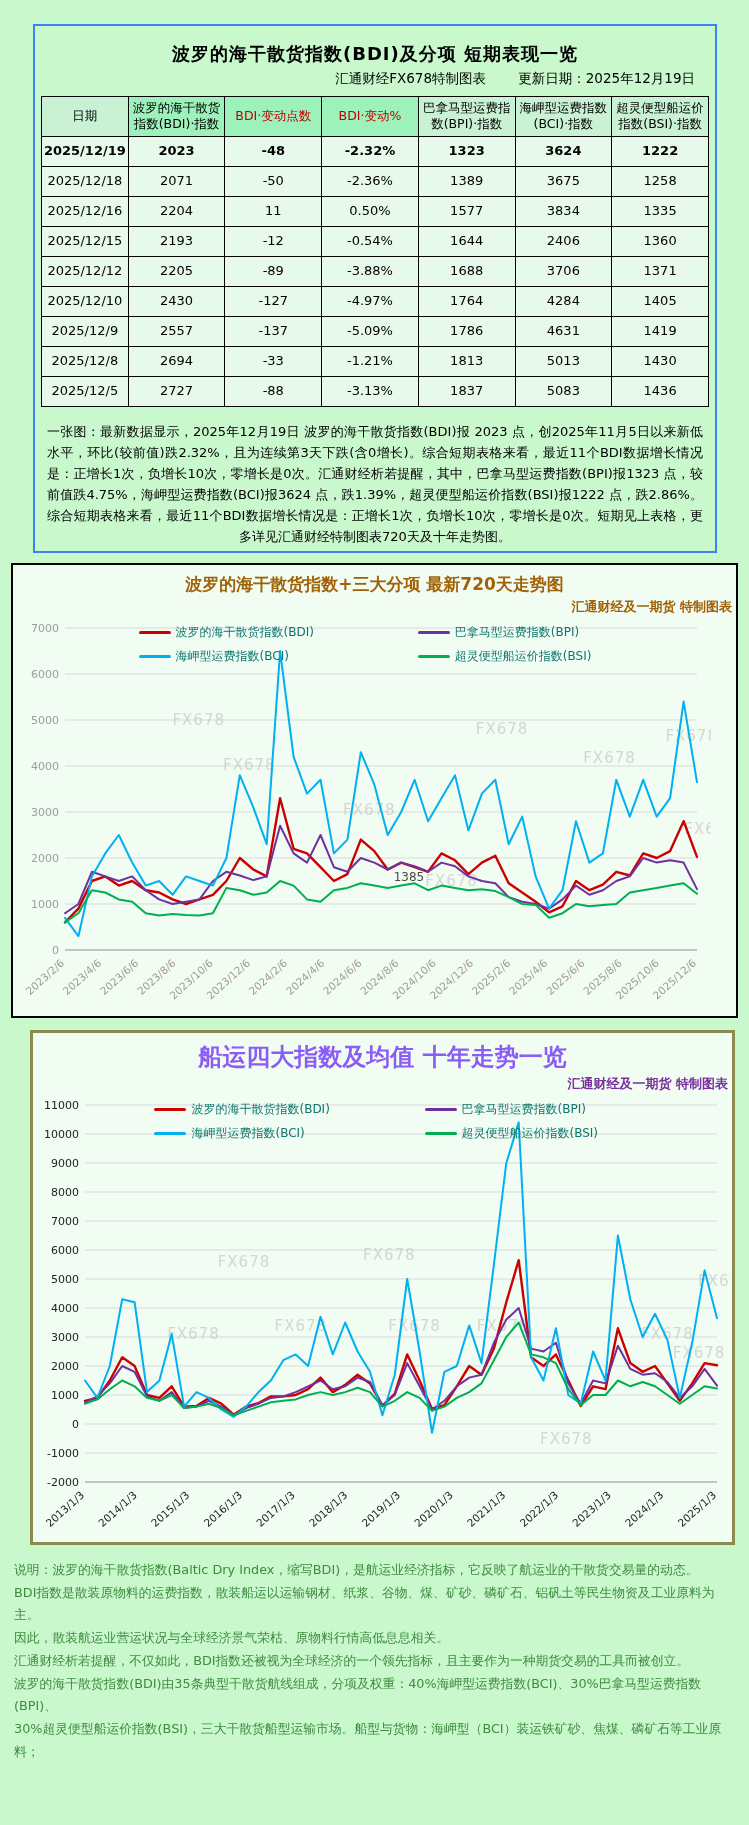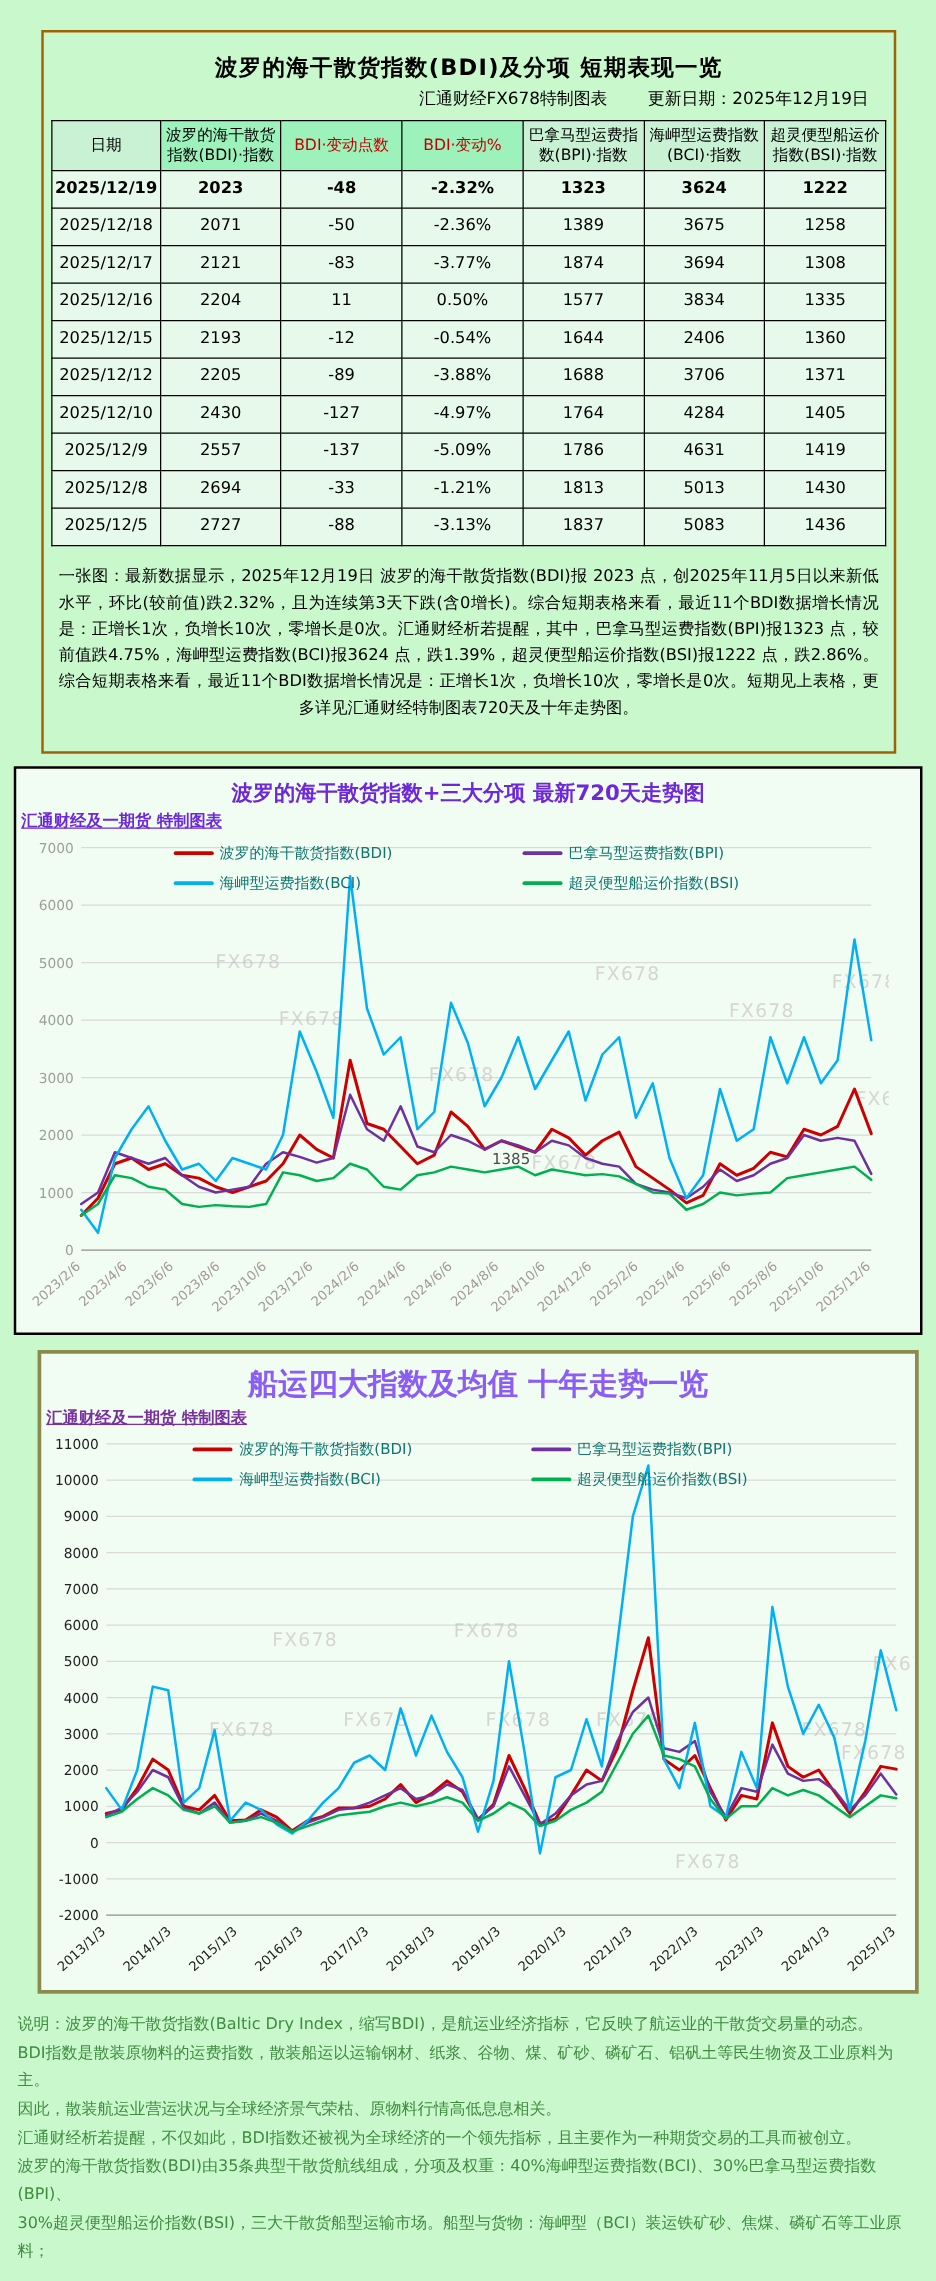--- a/index.html
+++ b/index.html
@@ -3,41 +3,41 @@
 <meta charset="utf-8">
 <style>
   html,body{margin:0;padding:0;}
   body{
     width:749px; background:#c9f8cd;
     font-family:"DejaVu Sans","Liberation Sans",sans-serif;
     color:#000;
   }
   .panel{box-sizing:border-box;background:#c9f8cd;}
   
-  #table-panel{margin:24px 32px 0 33px;border:2px solid #a16207;padding:10px 6px 22px 6px;}
+  #table-panel{margin:24px 32px 0 33px;border:2px solid #3b82f6;padding:10px 6px 2px 6px;}
   .tbl-title{text-align:center;font-size:18px;font-weight:bold;letter-spacing:1px;margin:6px 0 4px 0;}
   .tbl-subtitle{text-align:right;font-size:13.5px;margin-bottom:8px;}
   .tbl-subtitle span{margin:0 14px;}
   table{border-collapse:collapse;width:100%;table-layout:fixed;}
   th,td{border:1px solid #000;font-size:12.5px;text-align:center;padding:3px 1px;line-height:1.3;}
   th{font-weight:normal;background:#c9f2d4;}
   th.hl{background:#9cf2ba;}
   th.red{color:#c00000;background:#9cf2ba;}
   td{background:#e6f9ea;font-size:13px;height:23px;}
   tr.latest td{font-weight:bold;}
   col.c-date{width:13%;}
   .tbl-note{font-size:13px;line-height:1.62;margin:14px 6px 2px 6px;text-align:justify;text-align-last:center;}
   
   #chart1-panel{margin:10px 11px 0 11px;border:2px solid #000;background:#f1fcf3;padding:8px 4px 2px 4px;}
   #chart2-panel{margin:12px 14px 0 30px;border:3px solid #8b8b4f;background:#f1fcf3;padding:8px 4px 2px 4px;}
   .chart-title{text-align:center;font-weight:bold;font-size:17px;}
-  #chart1-panel .chart-title,#chart1-panel .chart-subtitle{color:#6d28d9;}
+  #chart1-panel .chart-title,#chart1-panel .chart-subtitle{color:#a16207;}
   #chart2-panel .chart-title{color:#8b5cf6;font-size:24px;}
   #chart2-panel .chart-subtitle{color:#7a2fa0;font-weight:bold;}
-  .chart-subtitle{text-align:left;font-size:13px;font-weight:bold;margin-top:2px;text-decoration:underline;}
+  .chart-subtitle{text-align:right;font-size:13px;font-weight:bold;margin-top:2px;}
   .chart-box{position:relative;margin-top:4px;}
   .legend{position:absolute;left:17%;right:6%;top:4px;display:grid;grid-template-columns:1fr 1fr;row-gap:7px;column-gap:8px;z-index:2;}
   .legend-item{display:flex;align-items:center;font-size:12px;color:#0f766e;white-space:nowrap;}
   .legend-swatch{display:inline-block;width:32px;height:3px;margin-right:5px;border-radius:2px;}
   svg{display:block;}
   
   #footer{padding:14px 14px 6px 14px;color:#3f8c3f;font-size:12.8px;line-height:1.78;}
   .footer-line{margin:0;}
 </style>
 </head>
@@ -77,29 +77,20 @@
             <td>1222</td>
           </tr>
           <tr>
             <td>2025/12/18</td>
             <td>2071</td>
             <td>-50</td>
             <td>-2.36%</td>
             <td>1389</td>
             <td>3675</td>
             <td>1258</td>
-          </tr>
-          <tr>
-            <td>2025/12/17</td>
-            <td>2121</td>
-            <td>-83</td>
-            <td>-3.77%</td>
-            <td>1874</td>
-            <td>3694</td>
-            <td>1308</td>
           </tr>
           <tr>
             <td>2025/12/16</td>
             <td>2204</td>
             <td>11</td>
             <td>0.50%</td>
             <td>1577</td>
             <td>3834</td>
             <td>1335</td>
           </tr>

